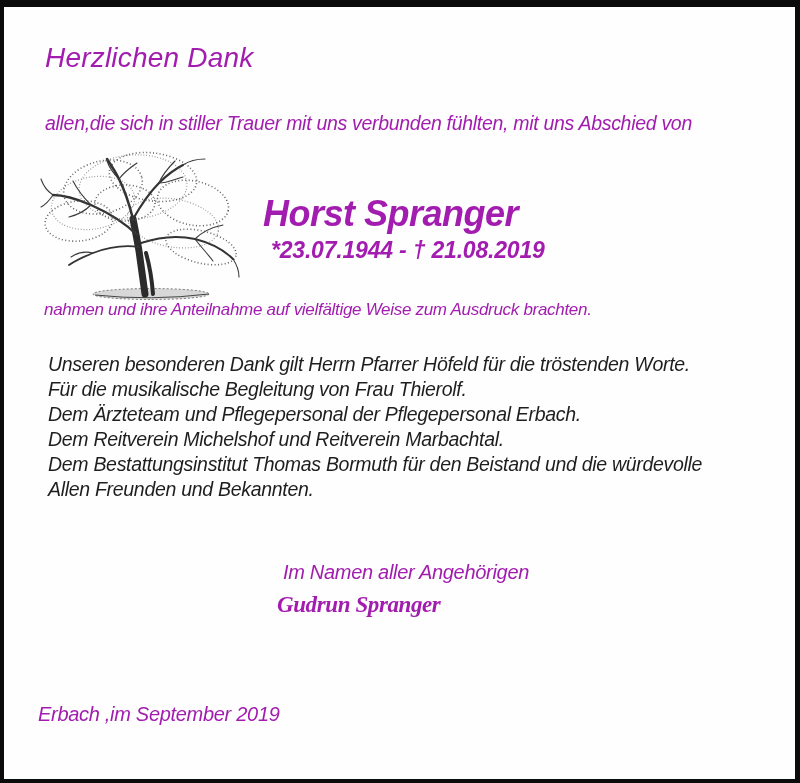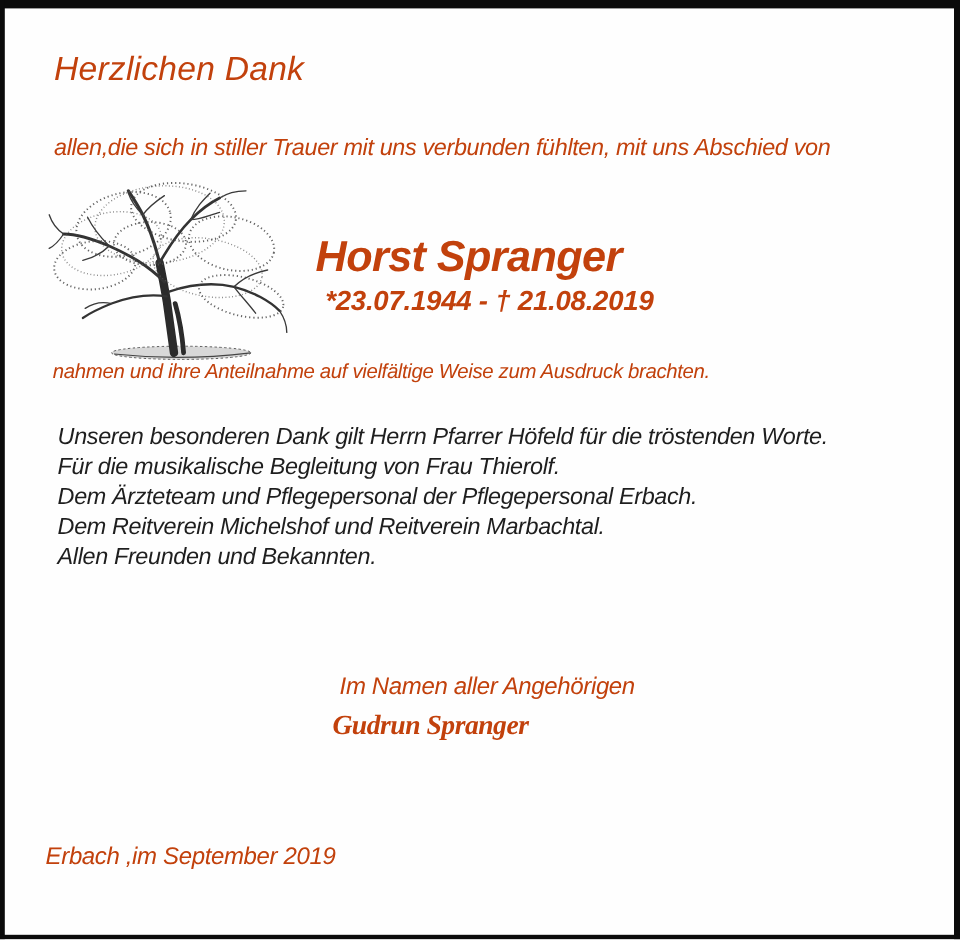--- a/index.html
+++ b/index.html
@@ -17,21 +17,21 @@
   .edge-top{top:0;left:0;width:800px;height:7px;}
   .edge-left{top:0;left:0;width:4px;height:783px;}
   .edge-right{top:0;right:0;width:5px;height:783px;}
   .edge-bottom{bottom:0;left:0;width:800px;height:4px;}
 
   .txt{
     position:absolute;
     font-style:italic;
     letter-spacing:-0.3px;
     white-space:nowrap;
-    color:#c2410c;
+    color:#a21caf;
   }
   .heading{
     left:45px;top:42px;
     font-size:28px;
     font-weight:500;
     letter-spacing:0.2px;
   }
   .intro{left:45px;top:112px;font-size:19.5px;text-align:center;}
   .name{
     left:263px;top:193px;
@@ -115,20 +115,21 @@
 
   <div class="txt dates">*23.07.1944  - † 21.08.2019</div>
 
   <div class="txt continuation">nahmen und ihre Anteilnahme auf vielfältige Weise zum Ausdruck brachten.</div>
 
   <div class="thanks">
     <div>Unseren besonderen Dank gilt Herrn Pfarrer Höfeld für die tröstenden Worte.</div>
     <div>Für die musikalische Begleitung von Frau Thierolf.</div>
     <div>Dem Ärzteteam und Pflegepersonal der Pflegepersonal Erbach.</div>
     <div>Dem Reitverein Michelshof und Reitverein Marbachtal.</div>
+    <div>Dem Bestattungsinstitut Thomas Bormuth für den Beistand und die würdevolle</div>
     <div>Allen Freunden und Bekannten.</div>
   </div>
 
   <div class="txt closing">Im Namen aller Angehörigen</div>
 
   <div class="txt signature">Gudrun Spranger</div>
 
   <div class="txt place-date">Erbach ,im September 2019</div>
 
 </div>

